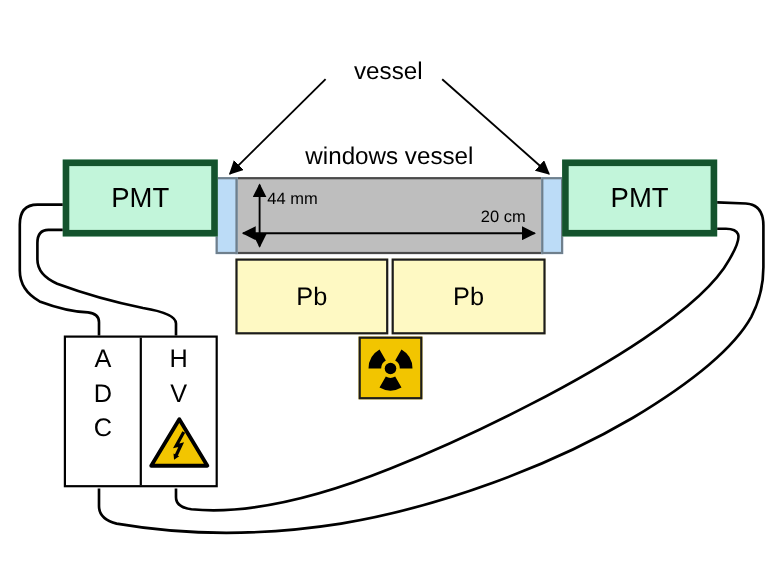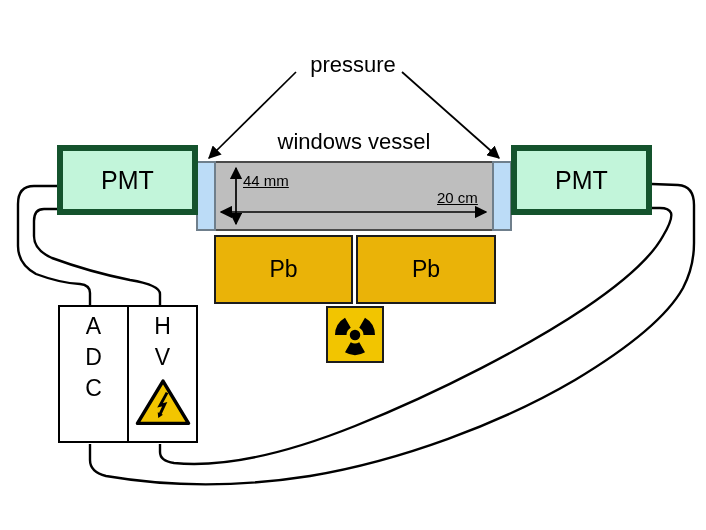--- a/index.html
+++ b/index.html
@@ -15,26 +15,26 @@
   .window.l { left:196px; }
   .window.r { left:492px; }
   .pmt      { top:145px; width:141px; height:70px; background:#c2f5da; border:6px solid #14532d;
               display:flex; align-items:center; justify-content:center; font-size:25px; }
   .pmt.l    { left:57px;  }
   .pmt.r    { left:511px; }
 
   
   .windows-label { top:52px;  left:250px; width:206px; text-align:center; font-size:22px; }
   .pv-label      { top:129px; left:254px; width:200px; text-align:center; font-size:22px; }
-  .dim-label     { font-size:15px;text-decoration:underline; }
+  .dim-label     { font-size:15px; }
   .dim-h         { top:172px; left:243px; }
   .dim-l         { top:189px; left:417px;margin-left:20px; }
 
   
-  .pb   { top:235px; height:69px; background:#eab308; border:2px solid #1c1c1c;
+  .pb   { top:235px; height:69px; background:#fef9c3; border:2px solid #1c1c1c;
           display:flex; align-items:center; justify-content:center; font-size:23px; color:#000; }
   .pb.l { left:214px; width:139px; }
   .pb.r { left:356px; width:140px; }
 
   
   .source { top:306px; left:326px; width:58px; height:57px; background:#f2c500;
             border:2px solid #1c1c1c; display:flex; align-items:center; justify-content:center; }
   .source svg { width:50px; height:50px; display:block; }
 
   
@@ -58,21 +58,21 @@
   <div class="abs vessel"></div>
   <div class="abs window l"></div>
   <div class="abs window r"></div>
   <div class="abs pmt l">
     <span>PMT</span>
   </div>
   <div class="abs pmt r">
     <span>PMT</span>
   </div>
 
-  <div class="abs windows-label">pressure</div>
+  <div class="abs windows-label">vessel</div>
   <div class="abs pv-label">windows vessel</div>
   <div class="abs dim-label dim-h">44 mm</div>
   <div class="abs dim-label dim-l">20 cm</div>
 
   <div class="abs pb l">
     <span>Pb</span>
   </div>
   <div class="abs pb r">
     <span>Pb</span>
   </div>

